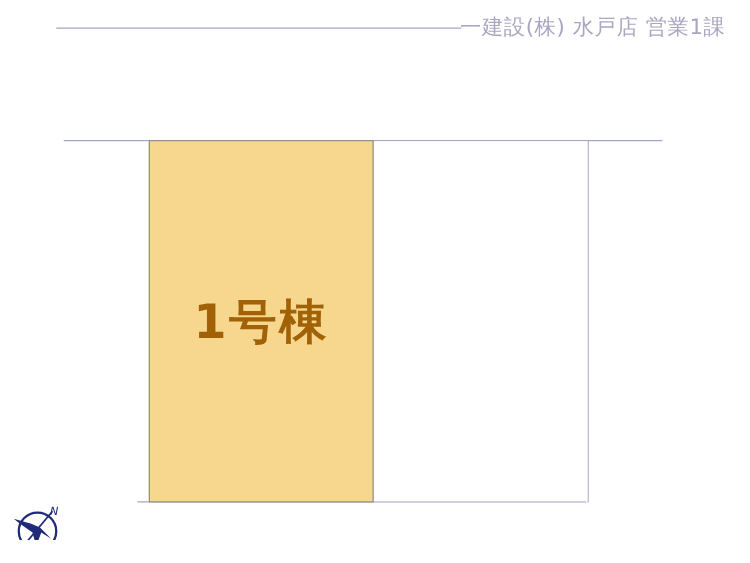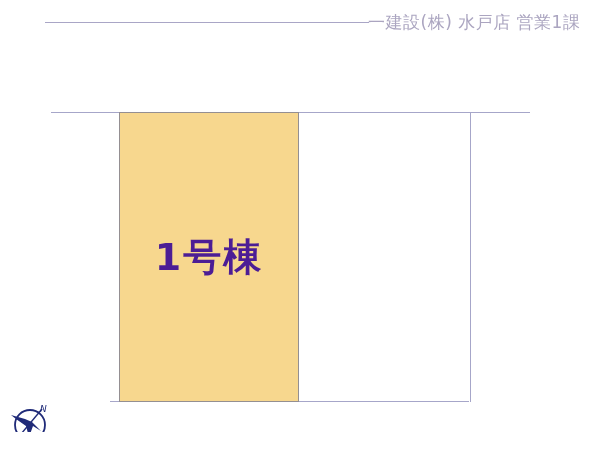--- a/index.html
+++ b/index.html
@@ -28,21 +28,21 @@
   
   .lot1{
     position:absolute;left:119px;top:112px;width:180px;height:290px;
     box-sizing:border-box;
     background:#f7d78e;
     border:1px solid #948f92;
     z-index:2;
     display:flex;align-items:center;justify-content:center;
   }
   .lot1-label{
-    font-size:38px;font-weight:bold;color:#4c1d95;
+    font-size:38px;font-weight:bold;color:#a16207;
     letter-spacing:2px;
   }
   .lot2{
     position:absolute;left:299px;top:113px;width:171px;height:288px;
     background:#ffffff;z-index:1;
   }
   
   .compass{
     position:absolute;left:9px;top:402px;width:46px;height:44px;z-index:3;
   }

